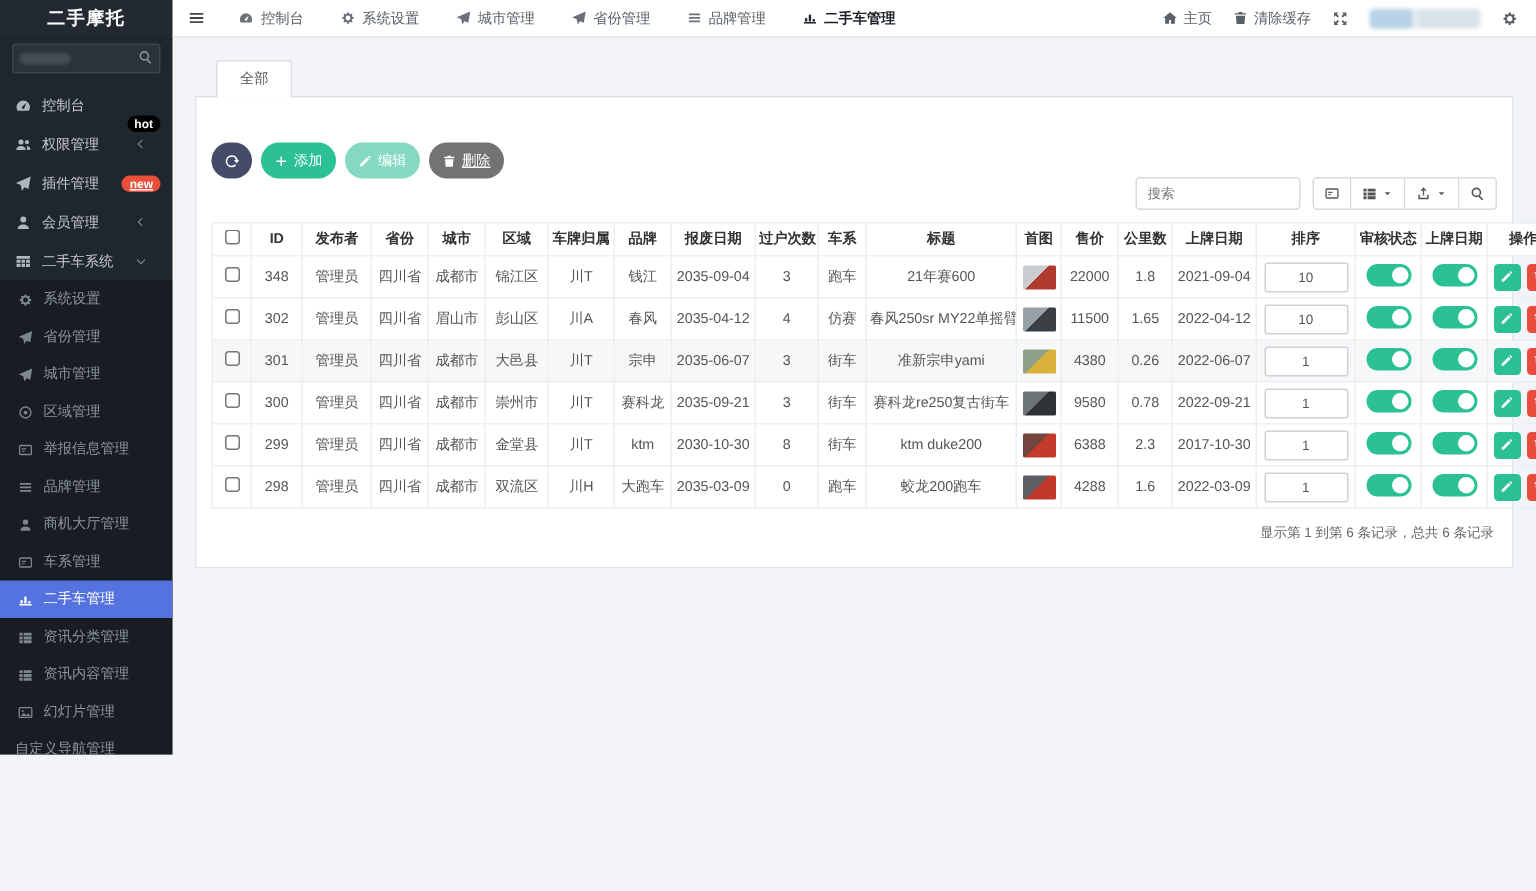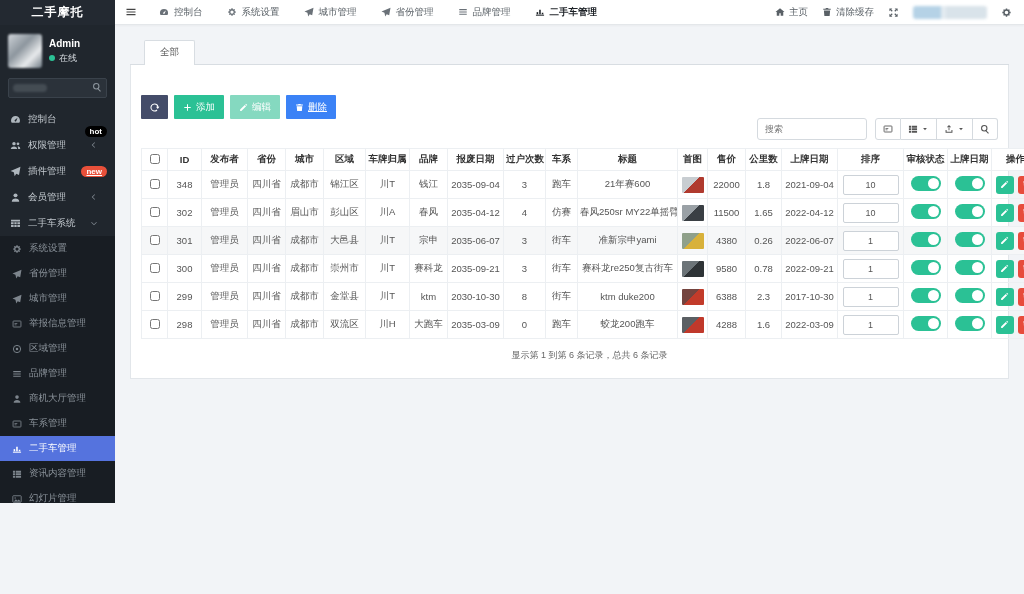--- a/index.html
+++ b/index.html
@@ -43,26 +43,26 @@
   .top-tab.active .icon { color:#1d2227; }
   .topbar-right { margin-left:auto; display:flex; align-items:center; gap:14px; padding-right:12px; }
   .top-link { display:flex; align-items:center; gap:4px; cursor:pointer; color:#596066; white-space:nowrap; }
   .blur-user { width:74px; height:13px; border-radius:3px; background:linear-gradient(90deg,#b5d2e6 0 38%,#e3ebf1 38% 45%,#d9e3ea 45% 100%); filter:blur(1.5px); }
 
   .content { flex:1; padding:15px 15px 0; overflow:hidden; }
   .tabbar { display:flex; border-bottom:1px solid #d8dde2; padding-left:14px; }
   .tab { background:#fff; border:1px solid #d8dde2; border-bottom:none; border-radius:2px 2px 0 0; padding:5px 15px 6px; font-size:9.5px; color:#555; margin-bottom:-1px; cursor:pointer; }
   .panel { background:#fff; border:1px solid #e2e6ea; border-top:none; padding:9px 10px 4px; }
   .toolbar { display:flex; align-items:center; margin-bottom:8px; }
-  .btn { display:inline-flex; align-items:center; gap:4px; border:none; border-radius:1px; height:24px; padding:0 9px; font-size:9.5px; color:#fff; cursor:pointer; font-family:inherit; }
+  .btn { display:inline-flex; align-items:center; gap:4px; border:none; border-radius:12px; height:24px; padding:0 9px; font-size:9.5px; color:#fff; cursor:pointer; font-family:inherit; }
   .btn + .btn { margin-left:6px; }
   .btn-refresh { background:#444c69; padding:0 8px; }
   .btn-add { background:#2bc195; }
   .btn-edit { background:#85d9c0; }
-  .btn-del { background:#3b82f6;text-decoration:underline; }
+  .btn-del { background:#737373;text-decoration:underline; }
   .toolbar-right { margin-left:auto; display:flex; align-items:center; gap:8px;margin-top:44px; }
   .tb-search input { width:110px; height:22px; border:1px solid #d5dadf; border-radius:3px; padding:0 7px; font-size:9px; color:#555; outline:none; font-family:inherit; }
   .btn-group { display:flex; }
   .btn-icon { display:inline-flex; align-items:center; gap:3px; height:22px; padding:0 7px; background:#fff; border:1px solid #d5dadf; color:#555; cursor:pointer; }
   .btn-group .btn-icon + .btn-icon { border-left:none; }
   .btn-group .btn-icon:first-child { border-radius:3px 0 0 3px; }
   .btn-group .btn-icon:last-child { border-radius:0 3px 3px 0; }
 
   table { width:100%; border-collapse:collapse; table-layout:fixed; }
   th, td { border:1px solid #eceff2; text-align:center; font-size:9.5px; padding:0 2px; overflow:hidden; white-space:nowrap; }
@@ -70,37 +70,27 @@
   td { height:28px; color:#555; }
   tr.shaded td { background:#f6f7f8; }
   td input[type=checkbox], th input[type=checkbox] { width:10px; height:10px; }
   .thumb { width:22px; height:16px; margin:0 auto; border-radius:1px; }
   .sort-input { width:56px; height:20px; border:1px solid #ccd2d8; border-radius:2px; text-align:center; font-size:9px; color:#555; outline:none; font-family:inherit; }
   .toggle { width:30px; height:15px; border-radius:8px; background:#2bc195; position:relative; display:inline-block; cursor:pointer; }
   .toggle::after { content:""; position:absolute; right:2px; top:2px; width:11px; height:11px; border-radius:50%; background:#fff; }
   .op-btn { width:18px; height:18px; border:none; border-radius:3px; color:#fff; display:inline-flex; align-items:center; justify-content:center; cursor:pointer; }
   .op-edit { background:#2bc195; margin-right:4px; }
   .op-del { background:#e74c3c; }
-  .table-footer { font-size:9px; color:#666; padding:10px 2px 12px; text-align:center;margin-left:40px; }
+  .table-footer { font-size:9px; color:#666; padding:10px 2px 12px; text-align:right;margin-left:40px; }
 </style>
 </head>
 <body>
 
 <aside class="sidebar">
   <div class="brand">二手摩托</div>
-  <div class="user-panel">
-    <div class="avatar"></div>
-    <div class="user-meta">
-      <span class="user-name">Admin</span>
-      <span class="user-status">
-          <span class="dot"></span>
-          <span>在线</span>
-        </span>
-    </div>
-  </div>
   <div class="side-search">
     <input type="text" style="">
     <span class="blur-pill"></span>
     <span class="icon">
         <svg viewBox="0 0 16 16" width="10" height="10" fill="currentColor">
           <circle cx="6.8" cy="6.8" r="4.3" fill="none" stroke="currentColor" stroke-width="1.7"></circle>
           <path d="M9.9 9.9l4.3 4.3-1.2 1.2-4.3-4.3z"></path>
         </svg>
       </span>
   </div>
@@ -189,34 +179,34 @@
           <span class="icon">
             <svg viewBox="0 0 16 16" width="10" height="10" fill="currentColor">
               <path d="M15.2 1L.8 7.2l4.7 2L6.8 15l2.3-3.6 4 1.7z"></path>
             </svg>
           </span>
           <span class="grow">城市管理</span>
         </div>
         <div class="menu-item">
           <span class="icon">
             <svg viewBox="0 0 16 16" width="10" height="10" fill="currentColor">
+              <circle cx="8" cy="8" r="5.8" fill="none" stroke="currentColor" stroke-width="1.5"></circle>
+              <circle cx="8" cy="8" r="2"></circle>
+            </svg>
+          </span>
+          <span class="grow">区域管理</span>
+        </div>
+        <div class="menu-item">
+          <span class="icon">
+            <svg viewBox="0 0 16 16" width="10" height="10" fill="currentColor">
               <rect x="1.7" y="3.2" width="12.6" height="9.6" rx="1" fill="none" stroke="currentColor" stroke-width="1.4"></rect>
               <path d="M4 6.2h4.5v1.2H4zm0 2.5h3.2v1.2H4z"></path>
             </svg>
           </span>
           <span class="grow">举报信息管理</span>
-        </div>
-        <div class="menu-item">
-          <span class="icon">
-            <svg viewBox="0 0 16 16" width="10" height="10" fill="currentColor">
-              <circle cx="8" cy="8" r="5.8" fill="none" stroke="currentColor" stroke-width="1.5"></circle>
-              <circle cx="8" cy="8" r="2"></circle>
-            </svg>
-          </span>
-          <span class="grow">区域管理</span>
         </div>
         <div class="menu-item">
           <span class="icon">
             <svg viewBox="0 0 16 16" width="10" height="10" fill="currentColor">
               <path d="M2 3.3h12v1.7H2zm0 3.7h12v1.7H2zm0 3.7h12v1.7H2z"></path>
             </svg>
           </span>
           <span class="grow">品牌管理</span>
         </div>
         <div class="menu-item">
@@ -240,20 +230,28 @@
         <div class="menu-item active">
           <span class="icon">
             <svg viewBox="0 0 16 16" width="10" height="10" fill="currentColor">
               <rect x="1.5" y="12.3" width="13" height="1.6"></rect>
               <rect x="2.6" y="8.2" width="2.5" height="3.5"></rect>
               <rect x="6.7" y="4.4" width="2.5" height="7.3"></rect>
               <rect x="10.8" y="9.2" width="2.5" height="2.5"></rect>
             </svg>
           </span>
           <span class="grow">二手车管理</span>
+        </div>
+        <div class="menu-item">
+          <span class="icon">
+            <svg viewBox="0 0 16 16" width="10" height="10" fill="currentColor">
+              <path d="M1.5 2.8h3.4v3.1H1.5zm4.5 0h8.5v3.1H6zM1.5 6.9h3.4V10H1.5zm4.5 0h8.5V10H6zm-4.5 4.1h3.4v3.1H1.5zm4.5 0h8.5v3.1H6z"></path>
+            </svg>
+          </span>
+          <span class="grow">资讯分类管理</span>
         </div>
         <div class="menu-item">
           <span class="icon">
             <svg viewBox="0 0 16 16" width="10" height="10" fill="currentColor">
               <path d="M1.5 2.8h3.4v3.1H1.5zm4.5 0h8.5v3.1H6zM1.5 6.9h3.4V10H1.5zm4.5 0h8.5V10H6zm-4.5 4.1h3.4v3.1H1.5zm4.5 0h8.5v3.1H6z"></path>
             </svg>
           </span>
           <span class="grow">资讯内容管理</span>
         </div>
         <div class="menu-item">

